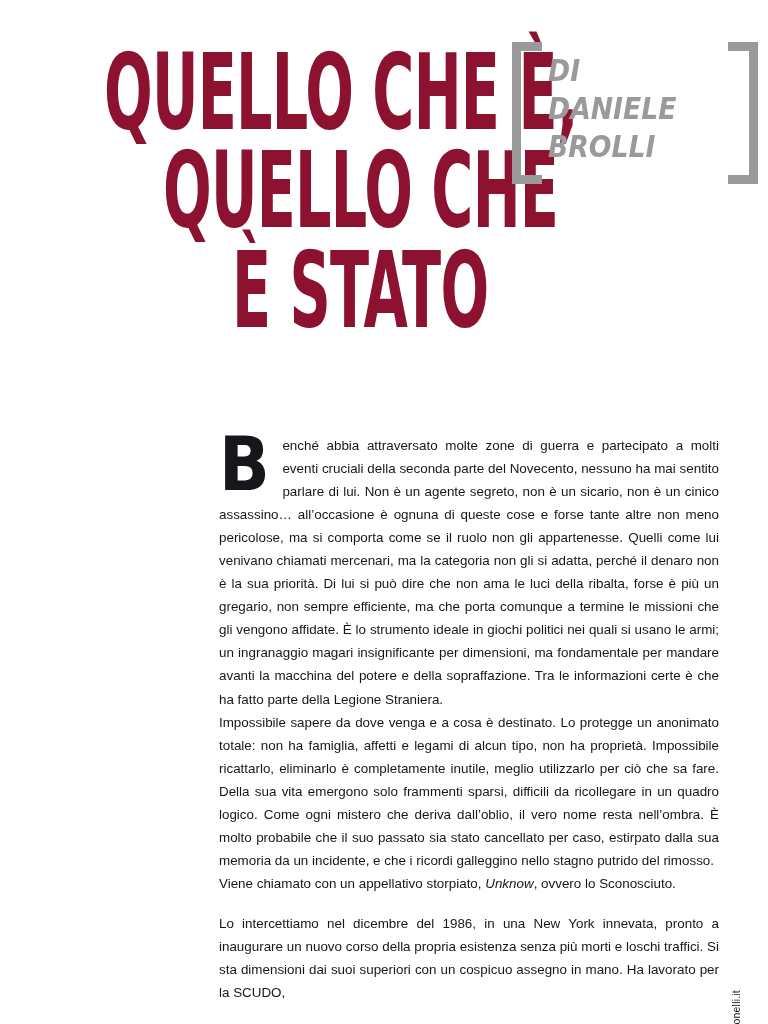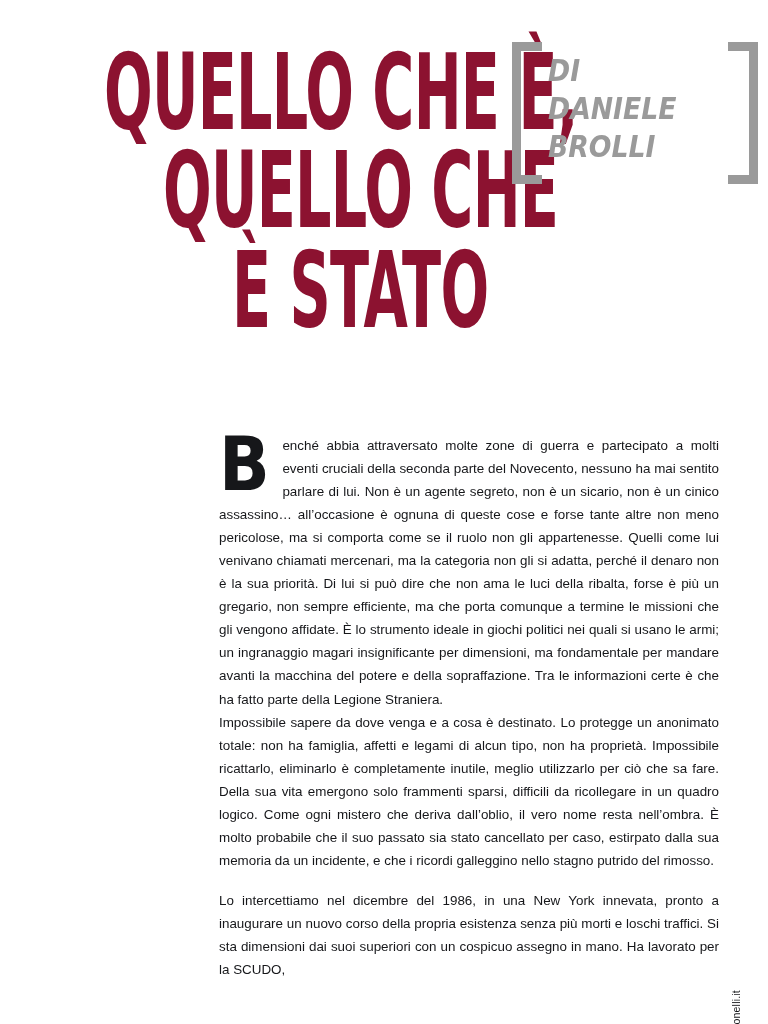--- a/index.html
+++ b/index.html
@@ -161,18 +161,19 @@
   <div class="bracket bracket-left"></div>
   <div class="bracket bracket-right"></div>
   <div class="byline-text">DI DANIELE BROLLI</div>
 </div>
 
 <div class="body-col">
   <p class="dropcap-para">
     <span class="dropcap">B</span><span>enché abbia attraversato molte zone di guerra e partecipato a molti eventi cruciali della seconda parte del Novecento, nessuno ha mai sentito parlare di lui. Non è un agente segreto, non è un sicario, non è un cinico assassino… all’occasione è ognuna di queste cose e forse tante altre non meno pericolose, ma si comporta come se il ruolo non gli appartenesse. Quelli come lui venivano chiamati mercenari, ma la categoria non gli si adatta, perché il denaro non è la sua priorità. Di lui si può dire che non ama le luci della ribalta, forse è più un gregario, non sempre efficiente, ma che porta comunque a termine le missioni che gli vengono affidate. È lo strumento ideale in giochi politici nei quali si usano le armi; un ingranaggio magari insignificante per dimensioni, ma fondamentale per mandare avanti la macchina del potere e della sopraffazione. Tra le informazioni certe è che ha fatto parte della Legione Straniera.</span>
   </p>
   <p>Impossibile sapere da dove venga e a cosa è destinato. Lo protegge un anonimato totale: non ha famiglia, affetti e legami di alcun tipo, non ha proprietà. Impossibile ricattarlo, eliminarlo è completamente inutile, meglio utilizzarlo per ciò che sa fare. Della sua vita emergono solo frammenti sparsi, difficili da ricollegare in un quadro logico. Come ogni mistero che deriva dall’oblio, il vero nome resta nell’ombra. È molto probabile che il suo passato sia stato cancellato per caso, estirpato dalla sua memoria da un incidente, e che i ricordi galleggino nello stagno putrido del rimosso.</p>
+  <p><span>Viene chiamato con un appellativo storpiato, </span><span class="ital">Unknow</span><span>, ovvero lo Sconosciuto.</span></p>
   <p class="para-gap">Lo intercettiamo nel dicembre del 1986, in una New York innevata, pronto a inaugurare un nuovo corso della propria esistenza senza più morti e loschi traffici. Si sta dimensioni dai suoi superiori con un cospicuo assegno in mano. Ha lavorato per la SCUDO,</p>
 </div>
 
 <div class="copyright">
   <span class="copyright-inner">© Sergio Bonelli Editore – www.sergiobonelli.it</span>
 </div>
 
 </body></html>

